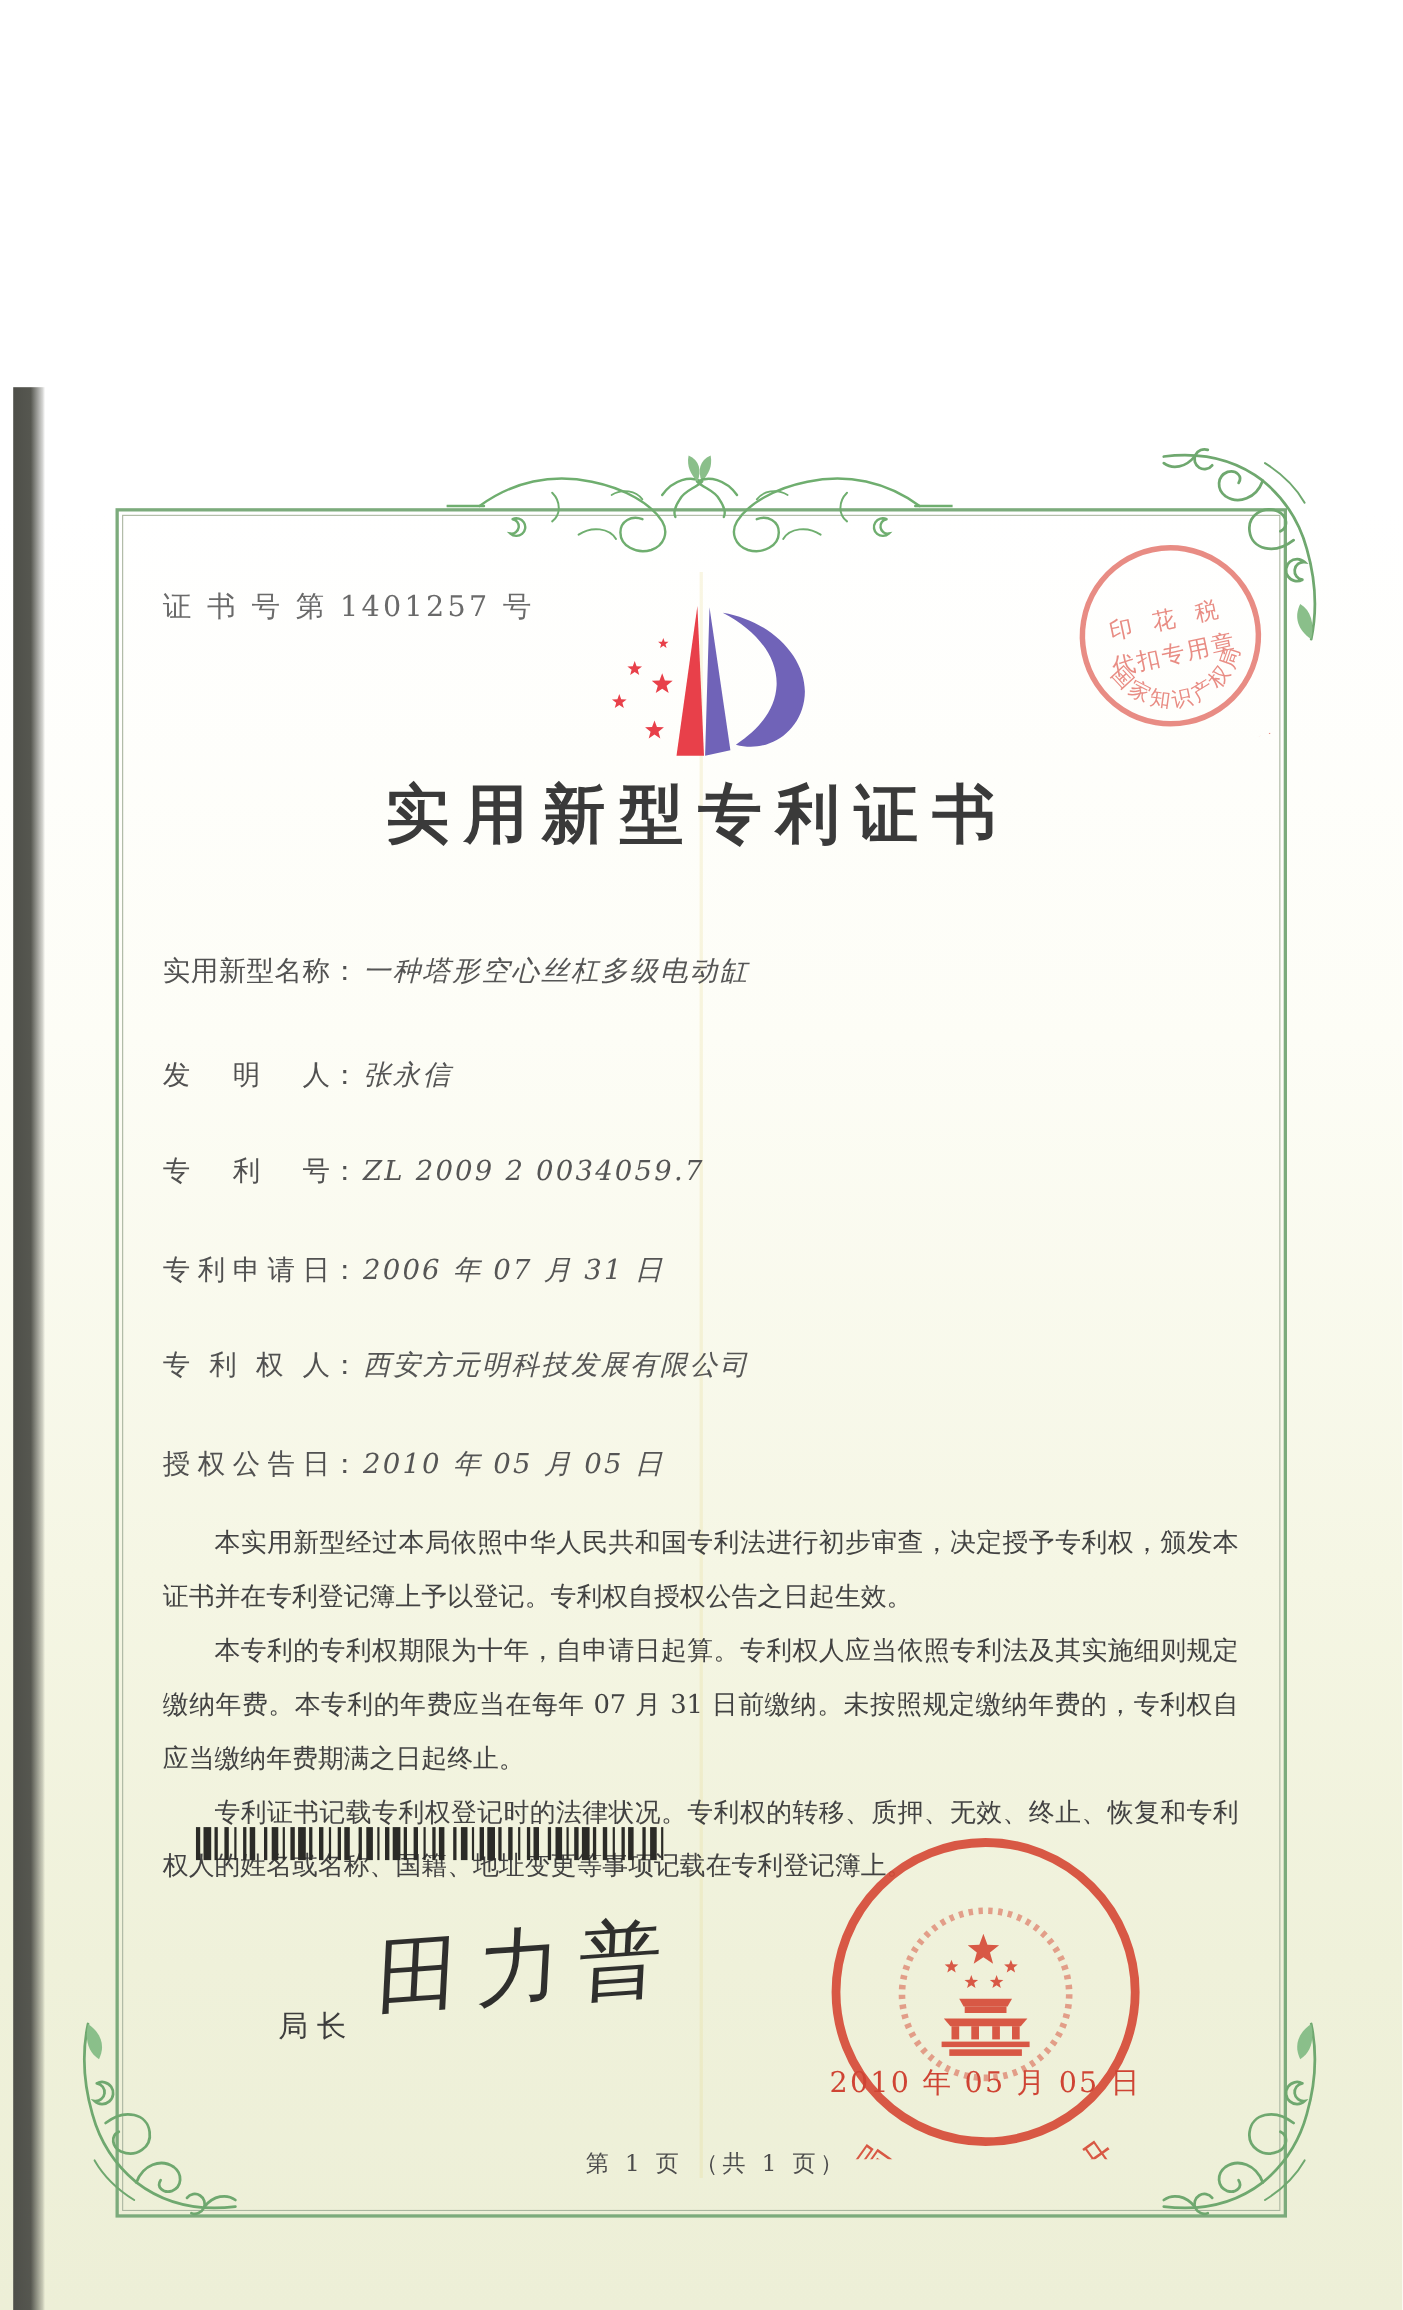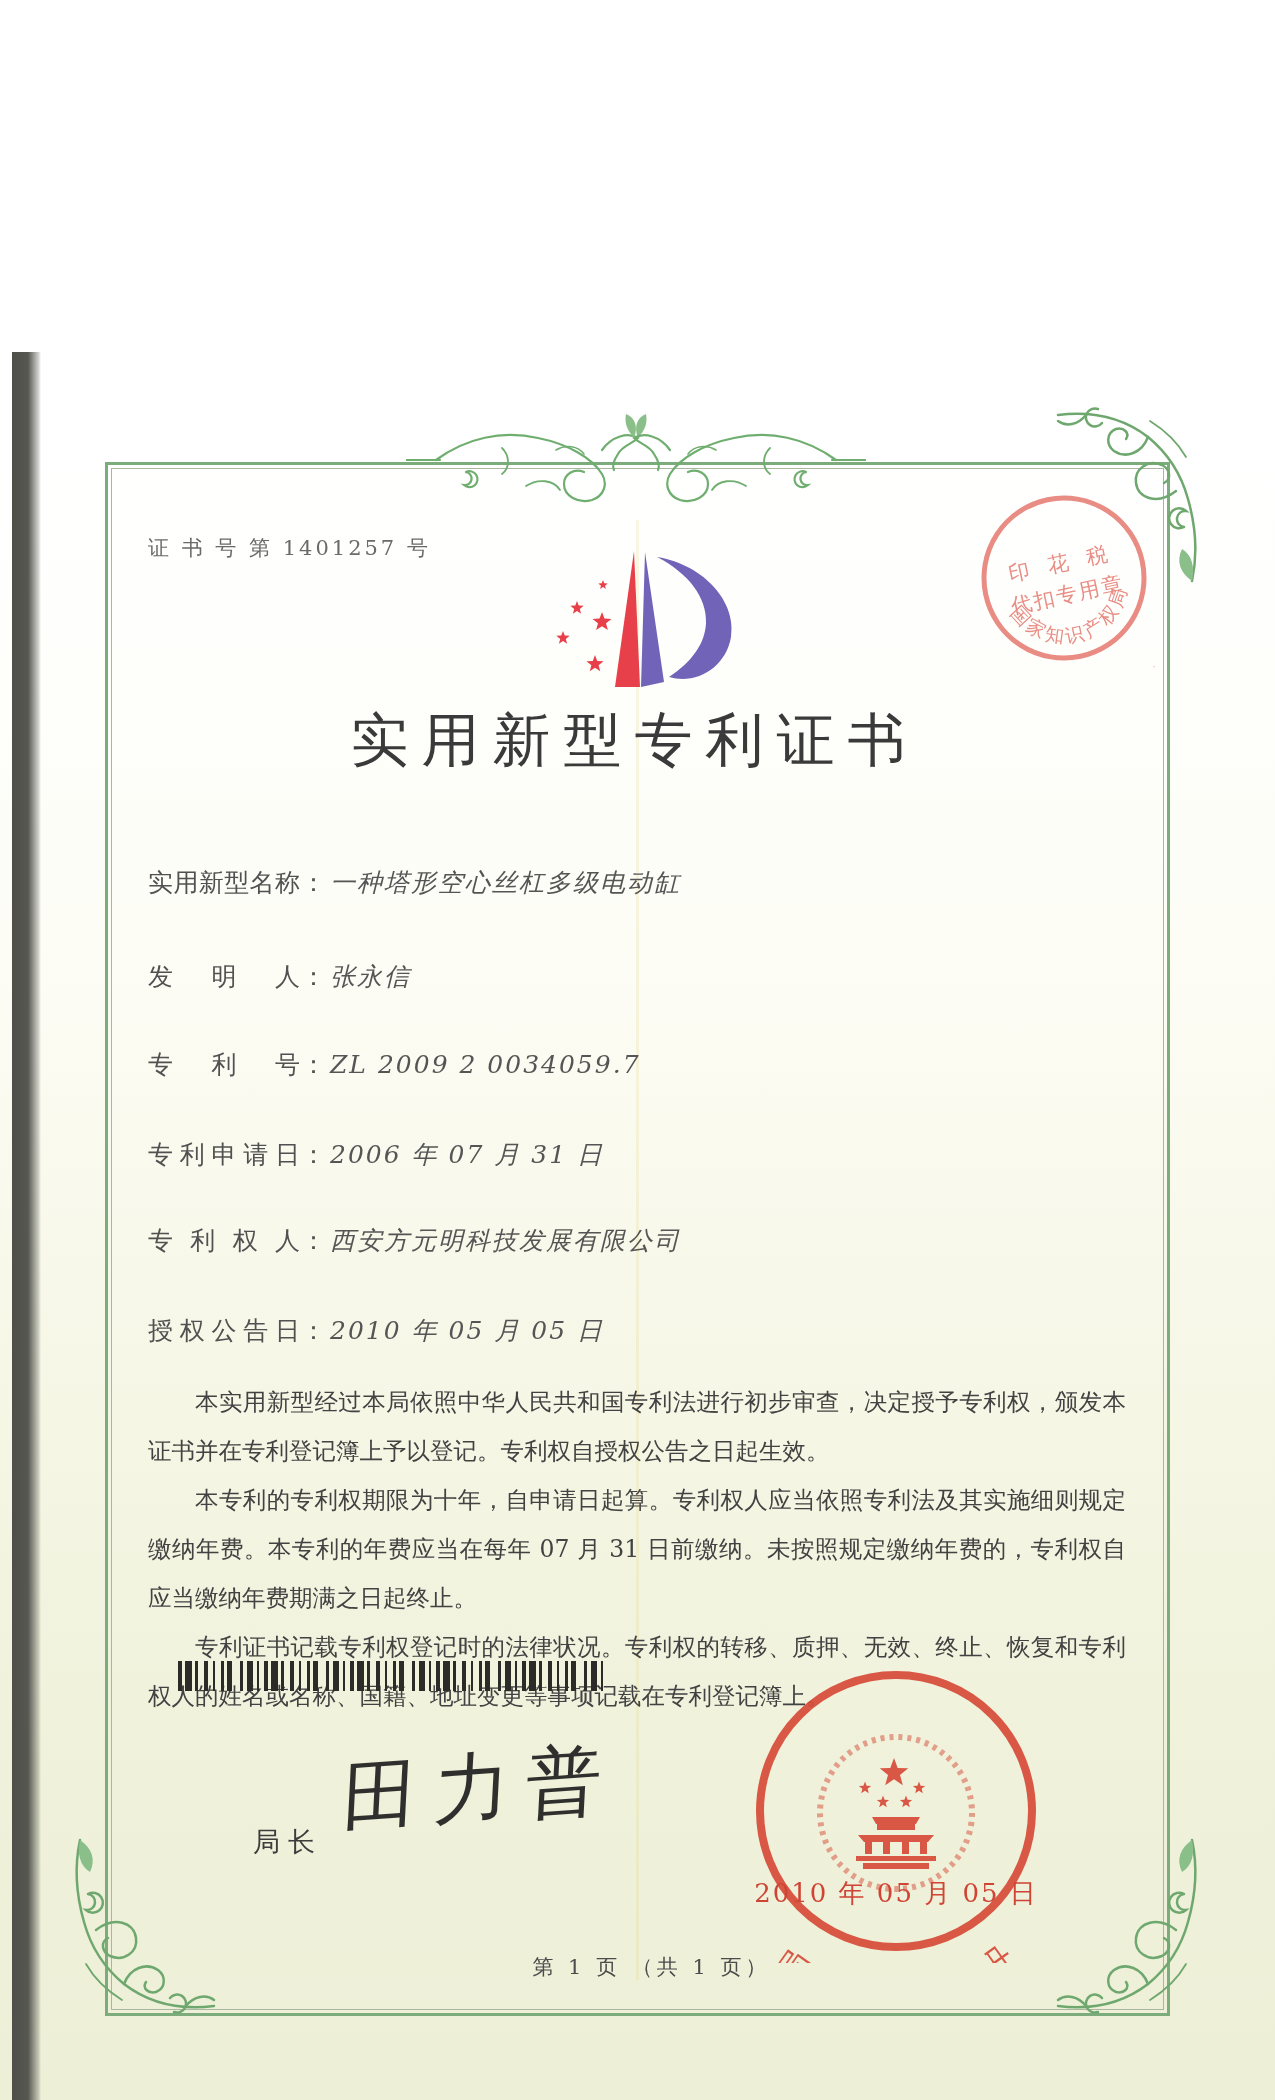--- a/index.html
+++ b/index.html
@@ -9,24 +9,24 @@
   .abs{position:absolute;}
   
   #strip{left:12px;top:352px;width:29px;height:1748px;
          background:linear-gradient(90deg,#4e4f49 0%,#565750 55%,rgba(86,87,80,.25) 92%,rgba(86,87,80,0) 100%);}
   
   #frame{left:105px;top:462px;width:1059px;height:1548px;border:3px solid #7cab7c;}
   #frame-inner{position:absolute;inset:3px;border:1px solid #aab6a0;}
   
   #fold{left:636px;top:520px;width:3px;height:1460px;background:rgba(226,214,130,.22);}
   
-  #certno{left:148px;top:534px;font-size:21px;letter-spacing:3px;color:#6a6a6a;}
+  #certno{left:148px;top:534px;font-size:26px;letter-spacing:3px;color:#6a6a6a;}
   
   #title{left:105px;top:702px;width:1059px;text-align:center;font-size:58px;color:#3a3a3a;
-         letter-spacing:13px;font-weight:400;}
+         letter-spacing:13px;font-weight:700;}
   
   .field{left:148px;width:990px;font-size:25px;color:#515151;white-space:nowrap;}
   .f-label{display:inline-flex;justify-content:space-between;width:152px;vertical-align:bottom;}
   .f-colon{margin-left:1px;}
   .f-value{margin-left:4px;letter-spacing:2px;color:#555;font-style:italic;}
   
   #body-text{left:148px;top:1378px;width:978px;font-size:23.5px;line-height:49px;
              text-align:justify;color:#424242;}
   #body-text p{margin:0;text-indent:2em;}
   

